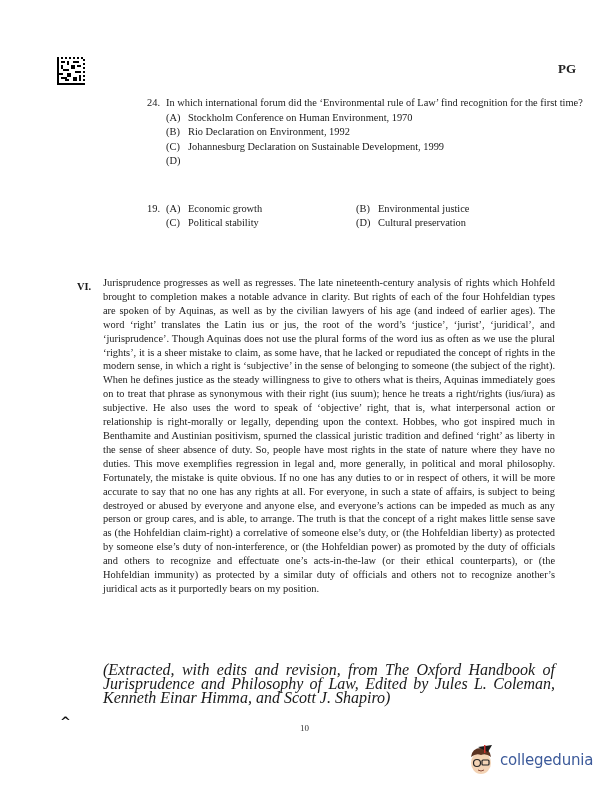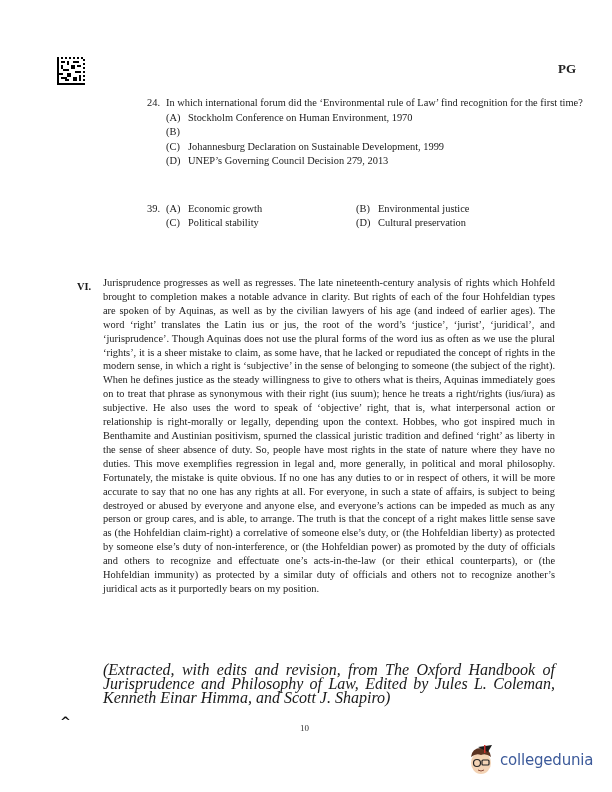--- a/index.html
+++ b/index.html
@@ -95,34 +95,34 @@
 <div class="q q24">
   <span class="num">24.</span>
   <div class="stem">In which international forum did the ‘Environmental rule of Law’ find recognition for the first time?</div>
   <div class="opts">
     <div class="opt">
       <span class="lbl">(A)</span>
       <span class="txt">Stockholm Conference on Human Environment, 1970</span>
     </div>
     <div class="opt">
       <span class="lbl">(B)</span>
+      <span class="txt">Rio Declaration on Environment, 1992</span>
     </div>
     <div class="opt">
       <span class="lbl">(C)</span>
       <span class="txt">Johannesburg Declaration on Sustainable Development, 1999</span>
     </div>
     <div class="opt">
       <span class="lbl">(D)</span>
-      <span class="txt">UNEP’s Governing Council Decision 279, 2013</span>
     </div>
   </div>
 </div>
 
 <div class="q q25">
-  <span class="num">39.</span>
+  <span class="num">19.</span>
   <div class="grid">
     <div class="opt">
       <span class="lbl">(A)</span>
       <span class="txt">Economic growth</span>
     </div>
     <div class="opt">
       <span class="lbl">(B)</span>
       <span class="txt">Environmental justice</span>
     </div>
     <div class="opt">

